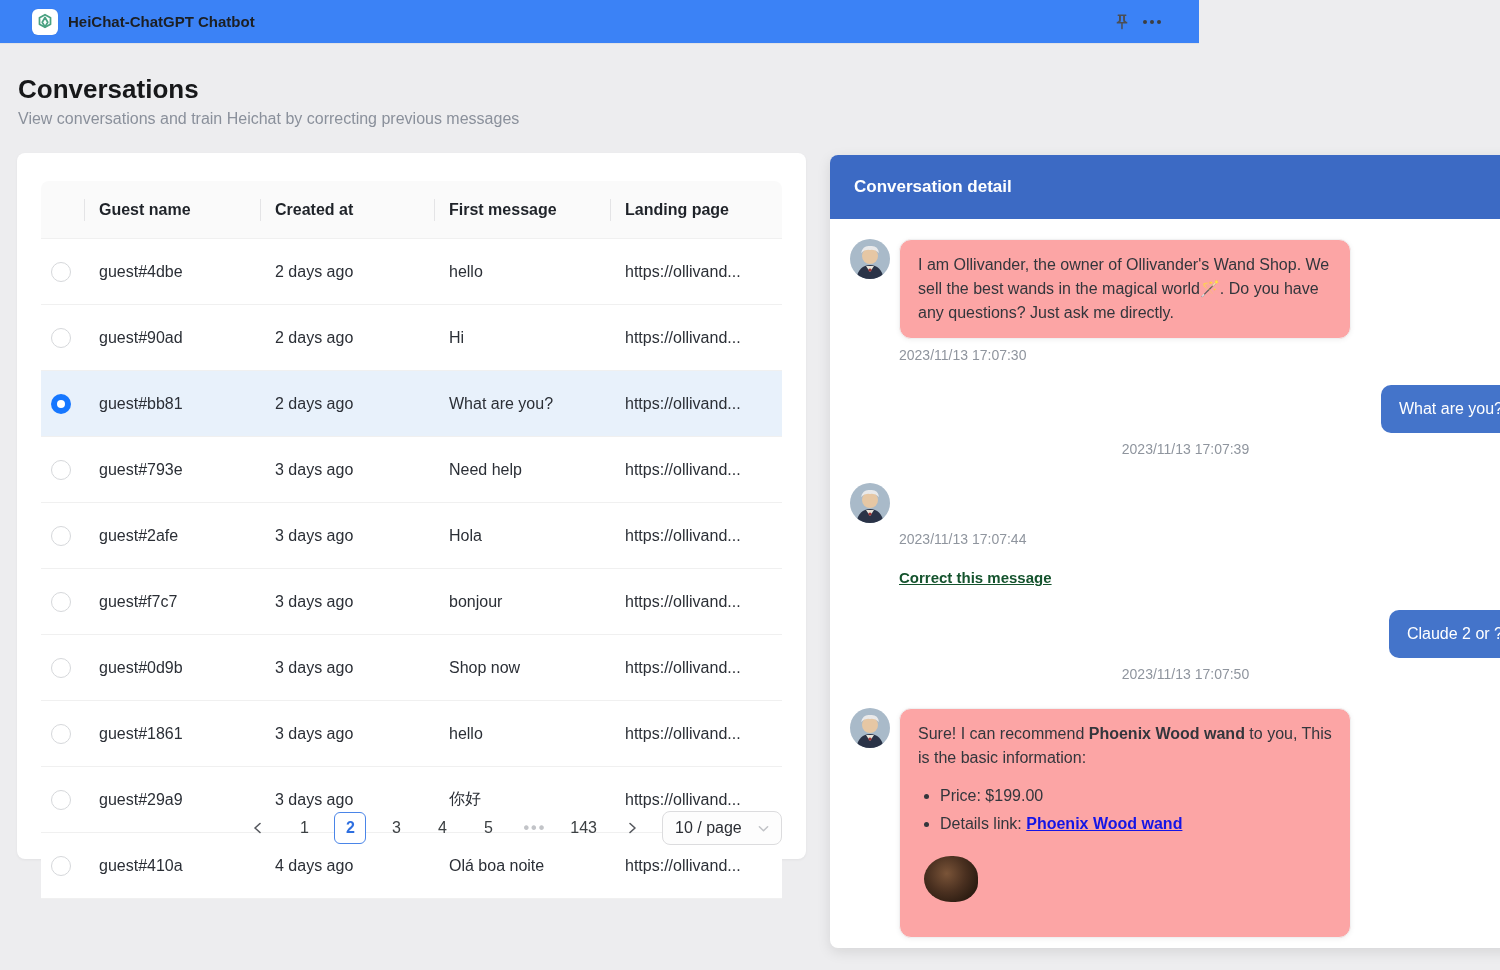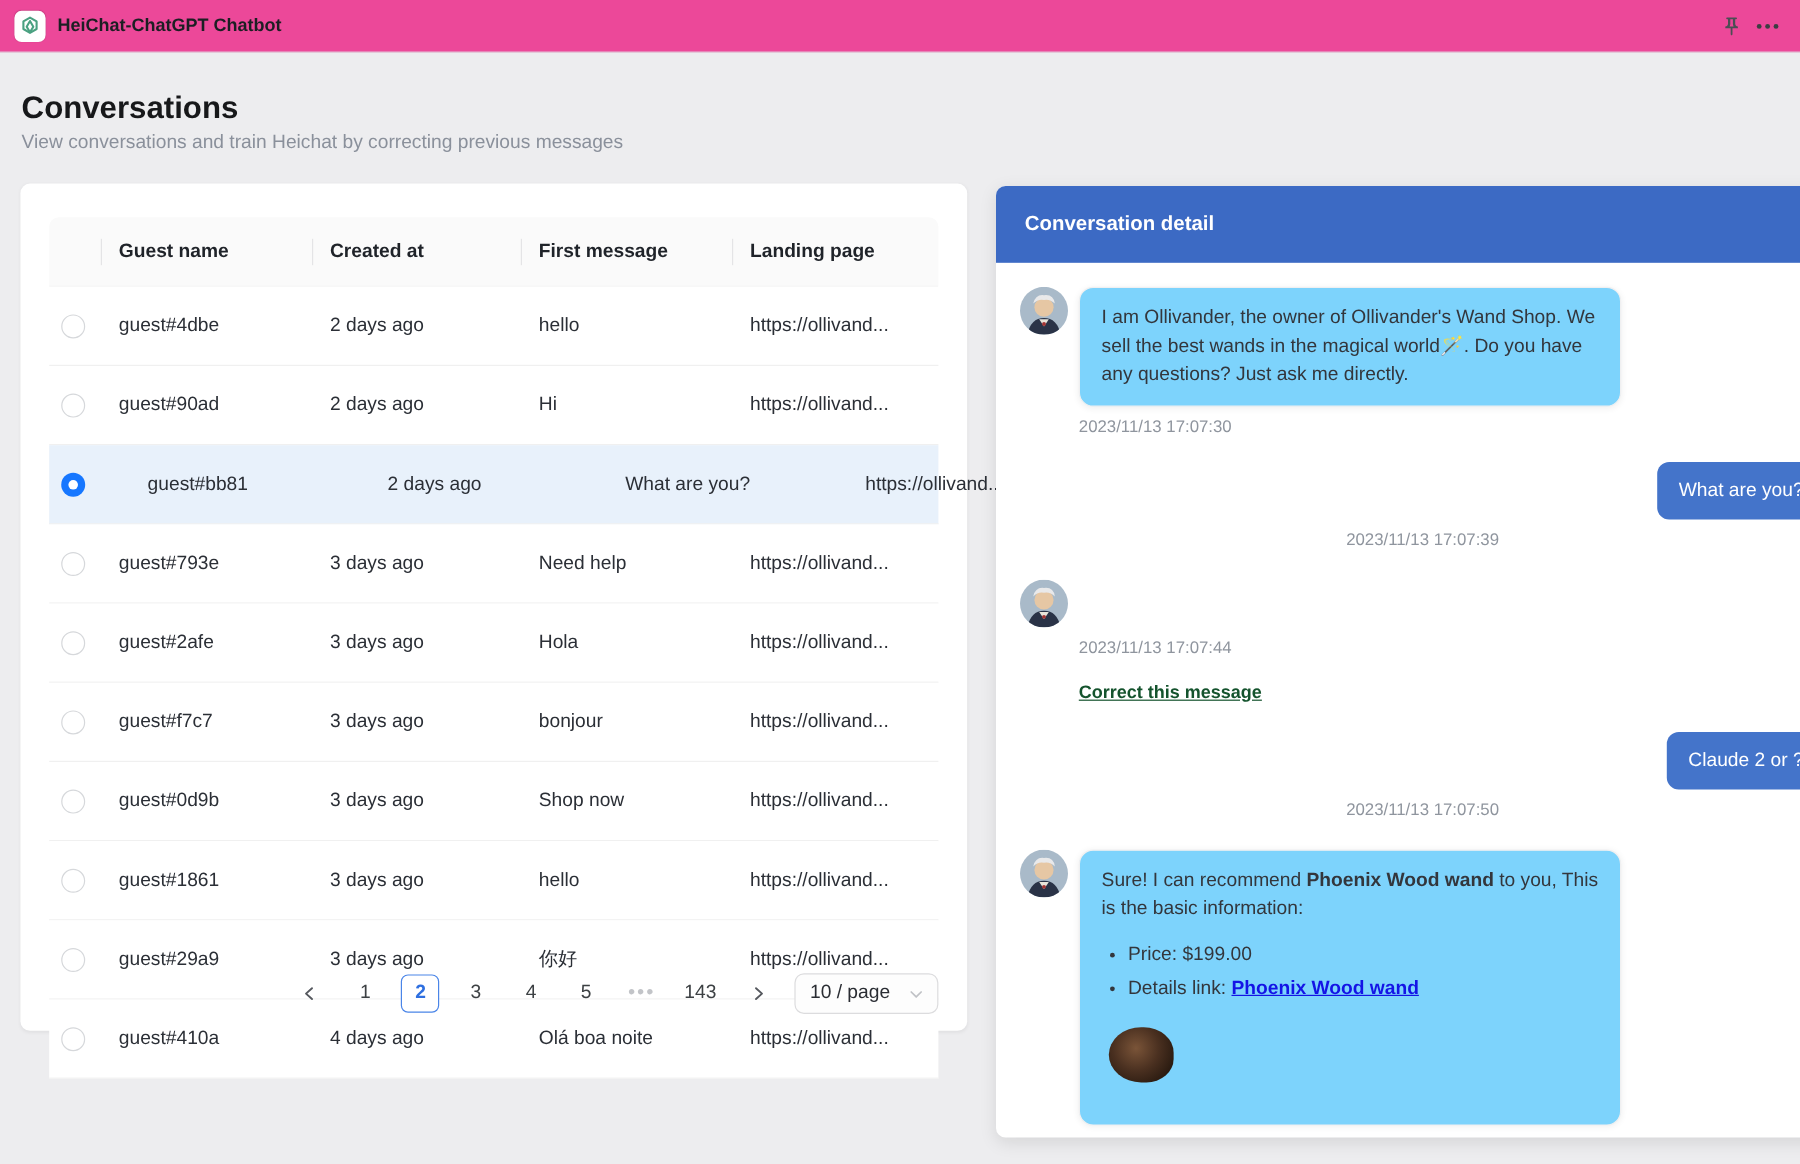--- a/index.html
+++ b/index.html
@@ -1,22 +1,22 @@
 <!DOCTYPE html>
 <html><head>
 <meta charset="utf-8">
 <style>
   * { margin:0; padding:0; box-sizing:border-box; }
   html,body { width:1500px; height:970px; overflow:hidden; }
   body { font-family:"Liberation Sans", sans-serif; background:#ededef; color:#2b2f36; }
 
   
-  .topbar { position:absolute; left:0; top:0; width:1500px; height:44px;
-            background:#ec4899; border-bottom:1px solid #e2e2e5;
-            display:flex; align-items:center; padding:0 12px; }
+  .topbar { position:absolute; left:0; top:0; width:1199px; height:44px;
+            background:#3b82f6; border-bottom:1px solid #e2e2e5;
+            display:flex; align-items:center; padding:0 32px; }
   .logo { width:26px; height:26px; border-radius:6px; background:#fff;
           display:flex; align-items:center; justify-content:center; margin-right:10px;
           box-shadow:0 0 1px rgba(0,0,0,.15); }
   .topbar-title { font-size:15px; font-weight:700; color:#1c1f23; }
   .topbar-spacer { flex:1; }
   .icon-btn { border:none; background:transparent; cursor:pointer; padding:6px;
               display:flex; align-items:center; justify-content:center; }
   .dots { display:flex; gap:3px; }
   .dots i { width:4px; height:4px; border-radius:50%; background:#3c3e42; display:block; }
 
@@ -30,21 +30,21 @@
   .table { position:absolute; left:24px; right:24px; top:28px; }
   .thead { display:grid; grid-template-columns:58px 176px 174px 176px 1fr; height:58px;
            background:#fafafa; border-radius:8px 8px 0 0; align-items:center;
            border-bottom:1px solid #f0f0f0; }
   .th { font-size:16px; font-weight:700; color:#1f2329; position:relative; }
   .th:not(:last-child)::after { content:""; position:absolute; right:14px; top:50%;
        transform:translateY(-50%); width:1px; height:22px; background:#e4e4e6; }
   .trow { display:grid; grid-template-columns:58px 176px 174px 176px 1fr; height:66px;
           align-items:center; border-bottom:1px solid #f0f0f0; font-size:16px; color:#2b2f36;
           cursor:pointer; background:#fff; }
-  .trow.selected { background:#e8f1fb;gap:24px; }
+  .trow.selected { background:#e8f1fb; }
   .sel-cell { padding-left:10px; }
   .radio { width:20px; height:20px; border-radius:50%; border:1.5px solid #d6d8db;
            background:#fff; position:relative; display:block; cursor:pointer; }
   .radio.on { border:none; background:#1677ff; }
   .radio.on::after { content:""; position:absolute; left:50%; top:50%; width:8px; height:8px;
                      border-radius:50%; background:#fff; transform:translate(-50%,-50%); }
 
   
   .pager { position:absolute; left:24px; right:24px; bottom:14px; height:34px;
            display:flex; align-items:center; justify-content:flex-end; gap:14px; }
@@ -66,21 +66,21 @@
                    justify-content:space-between; padding:0 24px; }
   .detail-title { color:#fff; font-size:17px; font-weight:700; }
   .close-btn { background:transparent; border:none; color:#fff; font-size:17px; cursor:pointer; line-height:1; }
   .detail-body { position:relative; height:729px; padding:20px 26px 0 20px; overflow:hidden; }
   .scrollbar-thumb { position:absolute; right:5px; top:8px; width:9px; height:200px;
                      background:#8f9094; border-radius:5px; cursor:pointer; }
 
   .msg { display:flex; gap:9px; }
   .msg.user { justify-content:flex-end; }
   .avatar { width:40px; height:40px; border-radius:50%; overflow:hidden; flex:none; }
-  .bubble { max-width:452px; background:#7dd3fc; border:1px solid #f0f0f1; border-radius:12px;
+  .bubble { max-width:452px; background:#fca5a5; border:1px solid #f0f0f1; border-radius:12px;
             padding:13px 18px; font-size:16px; line-height:24px; color:#33363c;
             box-shadow:0 1px 5px rgba(0,0,0,.06); }
   .bubble.blue { background:#4474ca; border:none; color:#fff; border-radius:10px;
                  padding:12px 18px; box-shadow:none; margin-right:18px; }
   .time { font-size:14px; color:#8f959e; margin:8px 0 22px 49px; }
   .time.right { text-align:center; margin:8px 18px 26px 0; }
   .correct-link { display:inline-block; font-size:15px; font-weight:700; color:#14532d;
                   text-decoration:underline; margin:-12px 0 24px 49px; cursor:pointer; }
   .bubble ul { margin:14px 0 0 22px; }
   .bubble li { margin-bottom:4px; }

